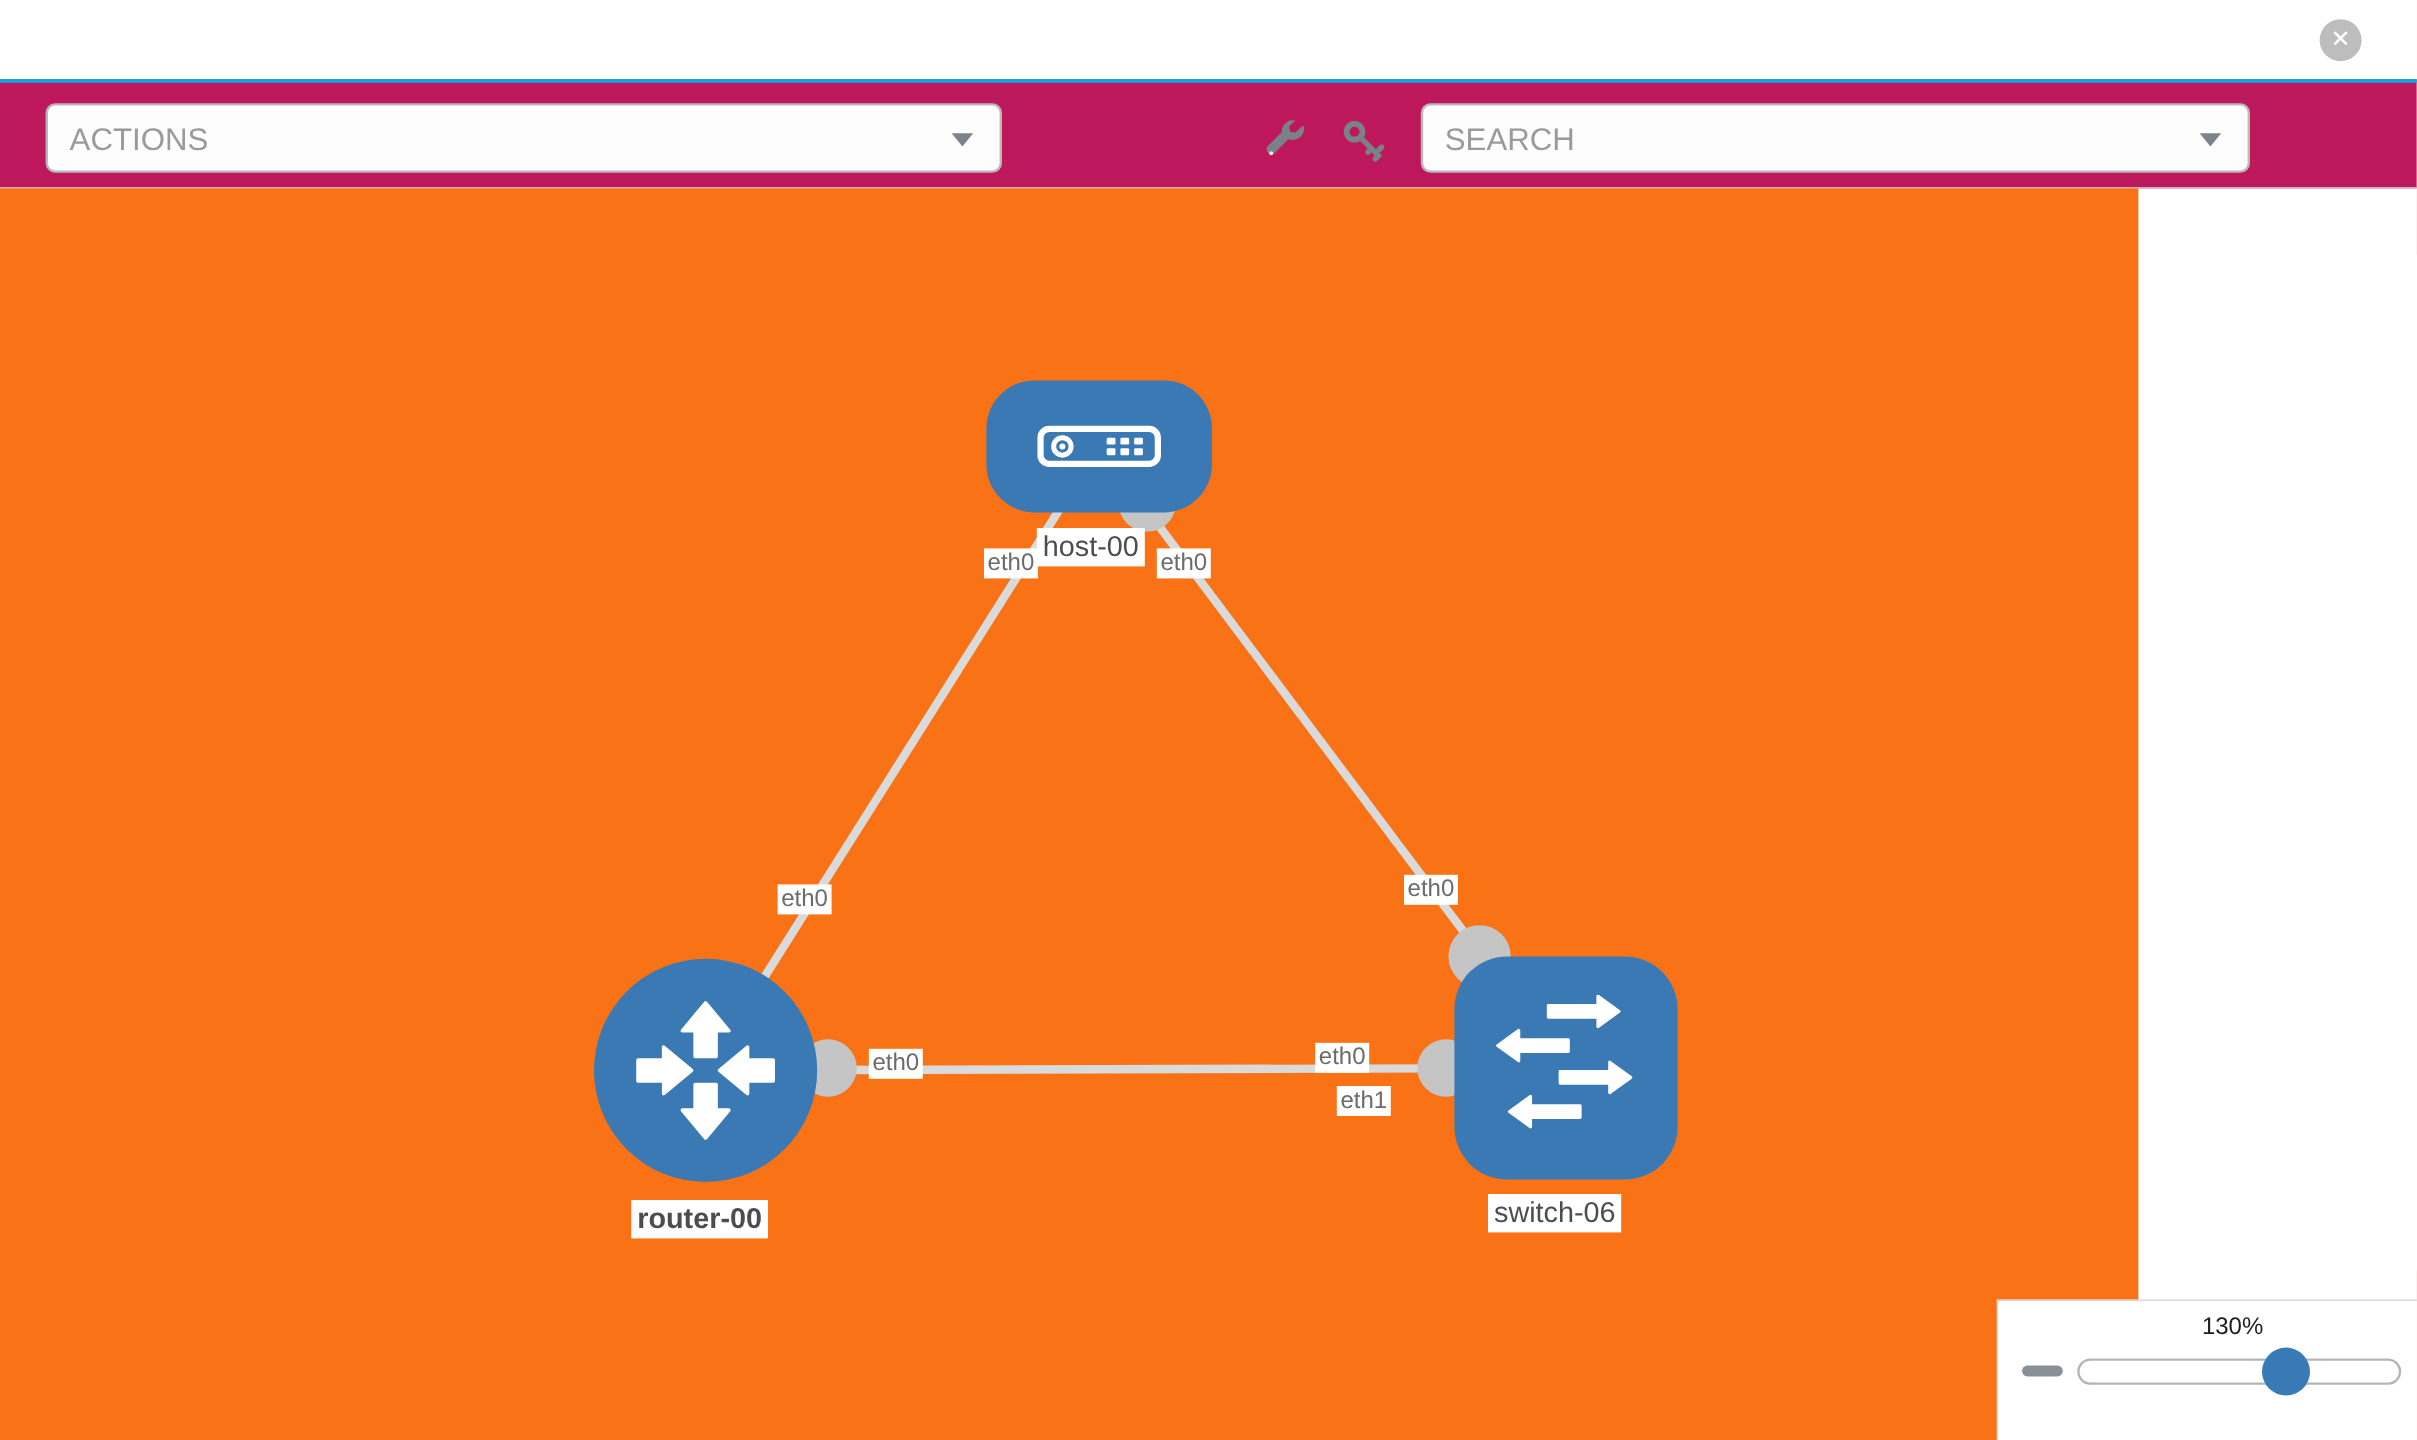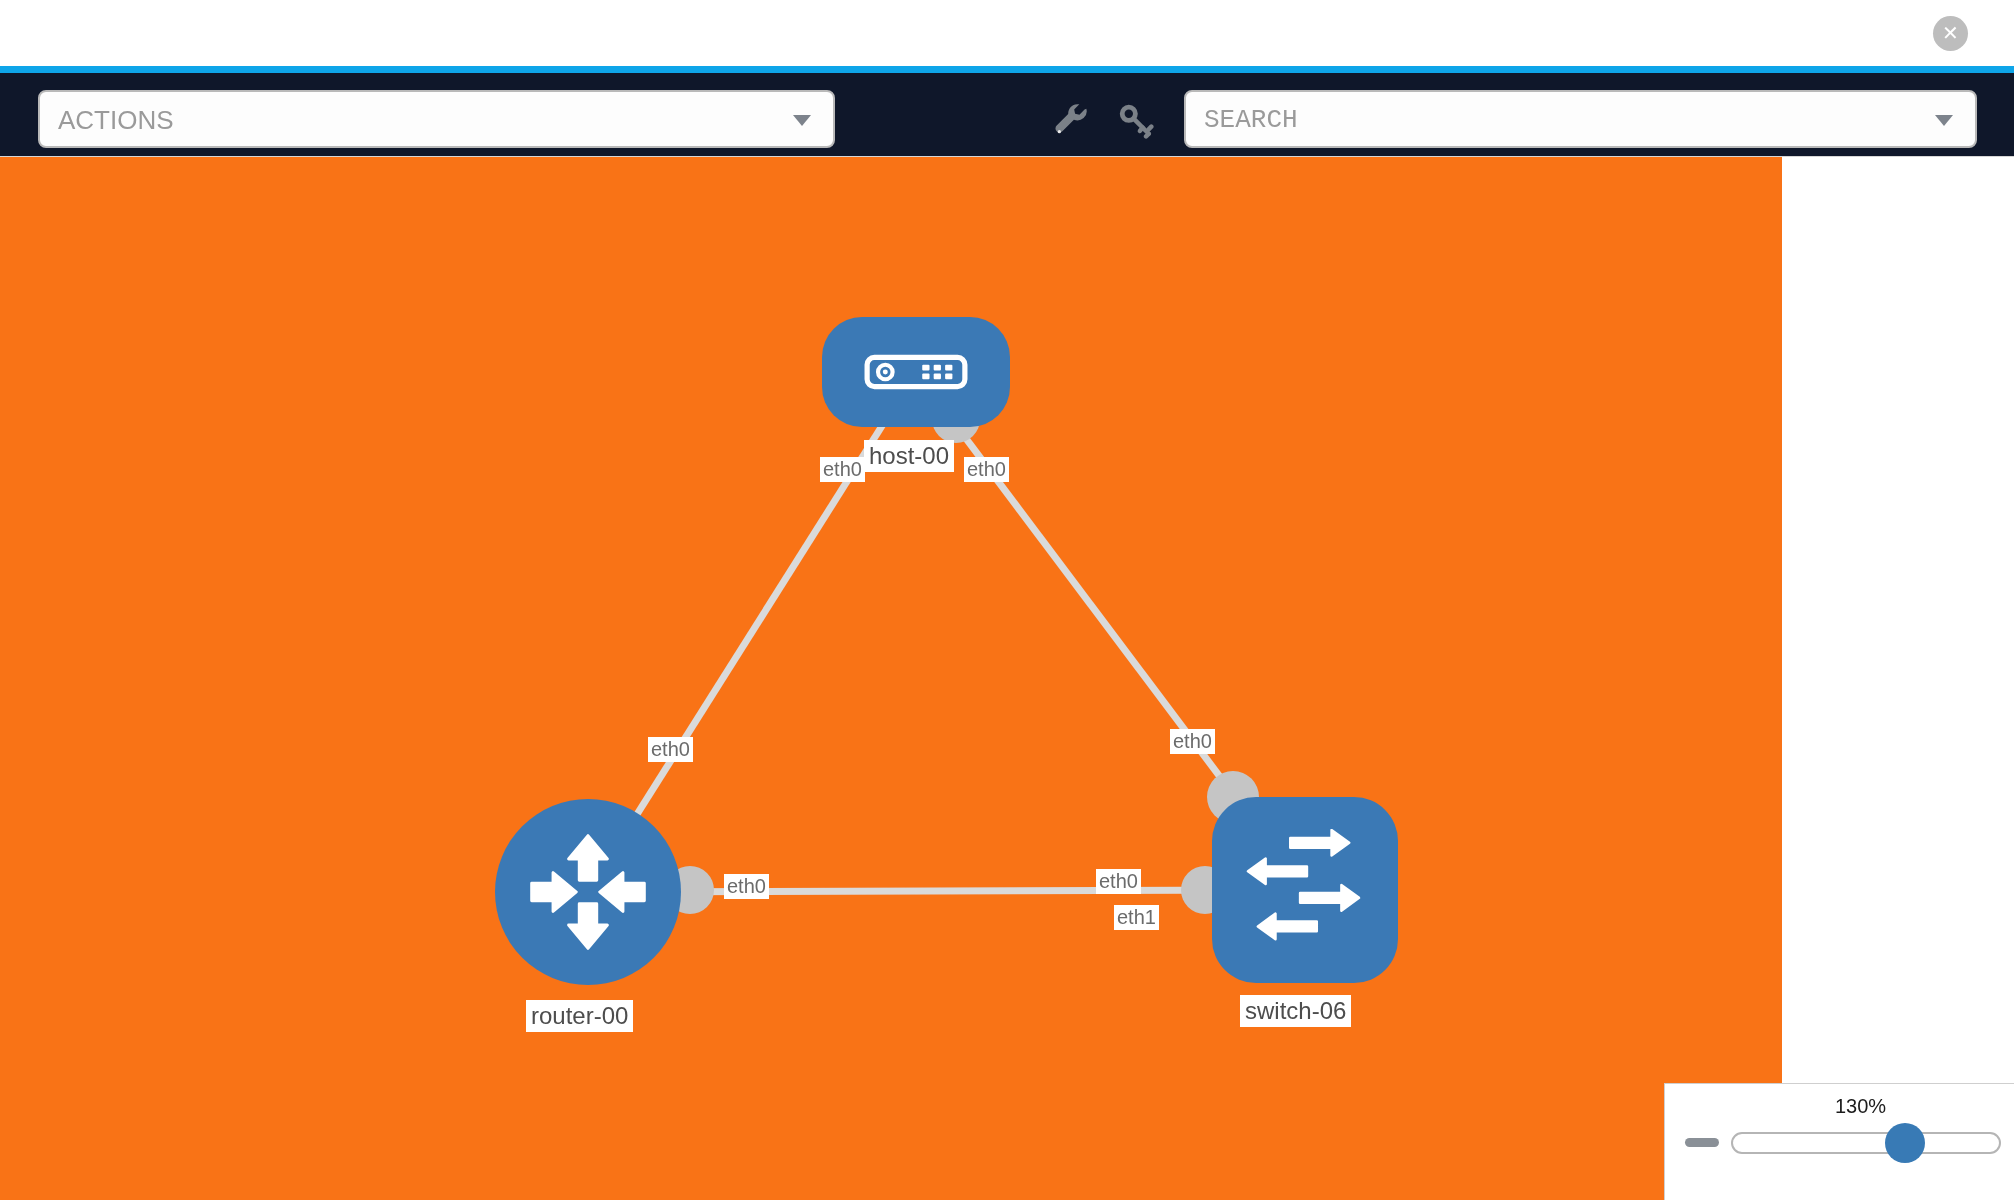--- a/index.html
+++ b/index.html
@@ -7,25 +7,25 @@
   body { font-family:"Liberation Sans","DejaVu Sans",sans-serif; background:#ffffff; overflow:hidden; }
   .window { position:relative; width:2014px; height:1200px; background:#ffffff; }
 
   
   .header { position:absolute; top:0; left:0; right:0; height:66px; background:#ffffff; }
   .page-title { position:absolute; left:40px; top:14px; font-size:28px; font-weight:bold; color:#4f4f4f; letter-spacing:0; }
   .close-btn { position:absolute; left:1933px; top:16px; width:35px; height:35px; border-radius:50%;
                background:#bdbdbd; color:#ffffff; text-align:center; line-height:35px; font-size:20px; font-weight:bold; cursor:pointer; }
 
   
-  .toolbar { position:absolute; top:66px; left:0; right:0; height:91px; background:#0f172a;
-             border-top:7px solid #0ea5e9; border-bottom:1px solid #d6d6d6; }
+  .toolbar { position:absolute; top:66px; left:0; right:0; height:91px; background:#be185d;
+             border-top:3px solid #0ea5e9; border-bottom:1px solid #d6d6d6; }
   .combo { position:absolute; top:17px; height:58px; background:#fdfdfd; border:2px solid #b9b9b9; border-radius:8px; }
   .combo-actions { left:38px;  width:797px; }
-  .combo-search  { left:1184px; width:793px;font-family:Liberation Mono, monospace; }
+  .combo-search  { left:1184px; width:691px; }
   .combo-label { position:absolute; left:18px; top:13px; font-size:26px; color:#9a9a9a; }
   .combo-caret { position:absolute; right:22px; top:23px; width:0; height:0;
                  border-left:9px solid transparent; border-right:9px solid transparent; border-top:11px solid #7d838c; }
   .tool-icon { position:absolute; top:48px; width:36px; height:36px; transform:translateY(-50%); }
   .tool-wrench { left:1052px; }
   .tool-key { left:1118px; }
 
   
   .canvas { position:absolute; top:157px; left:0; width:1782px; height:1043px; background:#f97316; overflow:hidden; }
   .links-svg { position:absolute; top:0; left:0; z-index:1; }
@@ -133,21 +133,21 @@
         <g fill="#ffffff" stroke="#ffffff" stroke-width="2.5" stroke-linejoin="round">
           <polygon points="105,14 87,1 87,9 45,9 45,19 87,19 87,27"></polygon>
           <polygon points="2,43 20,30 20,38 62,38 62,48 20,48 20,56"></polygon>
           <polygon points="115,70 97,57 97,65 55,65 55,75 97,75 97,83"></polygon>
           <polygon points="12,99 30,86 30,94 72,94 72,104 30,104 30,112"></polygon>
         </g>
       </svg>
     </div>
 
     <div class="lbl node-label" style="left:864px; top:283px;">host-00</div>
-    <div class="lbl node-label" style="left:526px; top:843px;">router-00</div>
+    <div class="lbl node-label" style="left:526px; top:843px;font-weight:bold;">router-00</div>
     <div class="lbl node-label" style="left:1240px; top:838px;">switch-06</div>
 
     <div class="lbl iface-label" style="left:820px;  top:300px;">eth0</div>
     <div class="lbl iface-label" style="left:964px;  top:300px;">eth0</div>
     <div class="lbl iface-label" style="left:648px;  top:580px;">eth0</div>
     <div class="lbl iface-label" style="left:1170px; top:572px;">eth0</div>
     <div class="lbl iface-label" style="left:724px;  top:717px;">eth0</div>
     <div class="lbl iface-label" style="left:1096px; top:712px;">eth0</div>
     <div class="lbl iface-label" style="left:1114px; top:712px;margin-top:36px;">eth1</div>
   </div>

